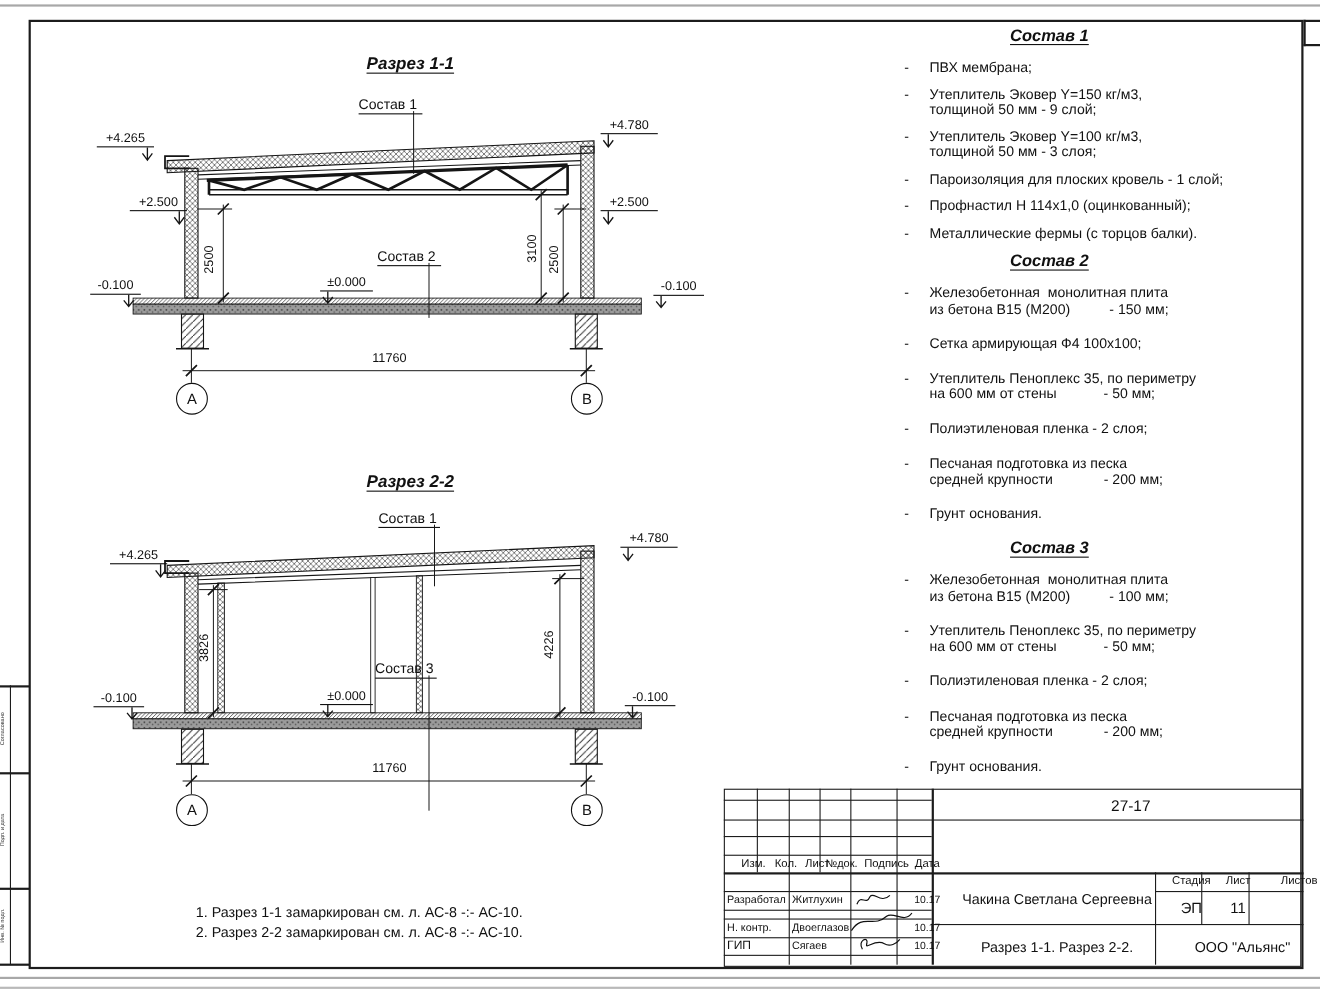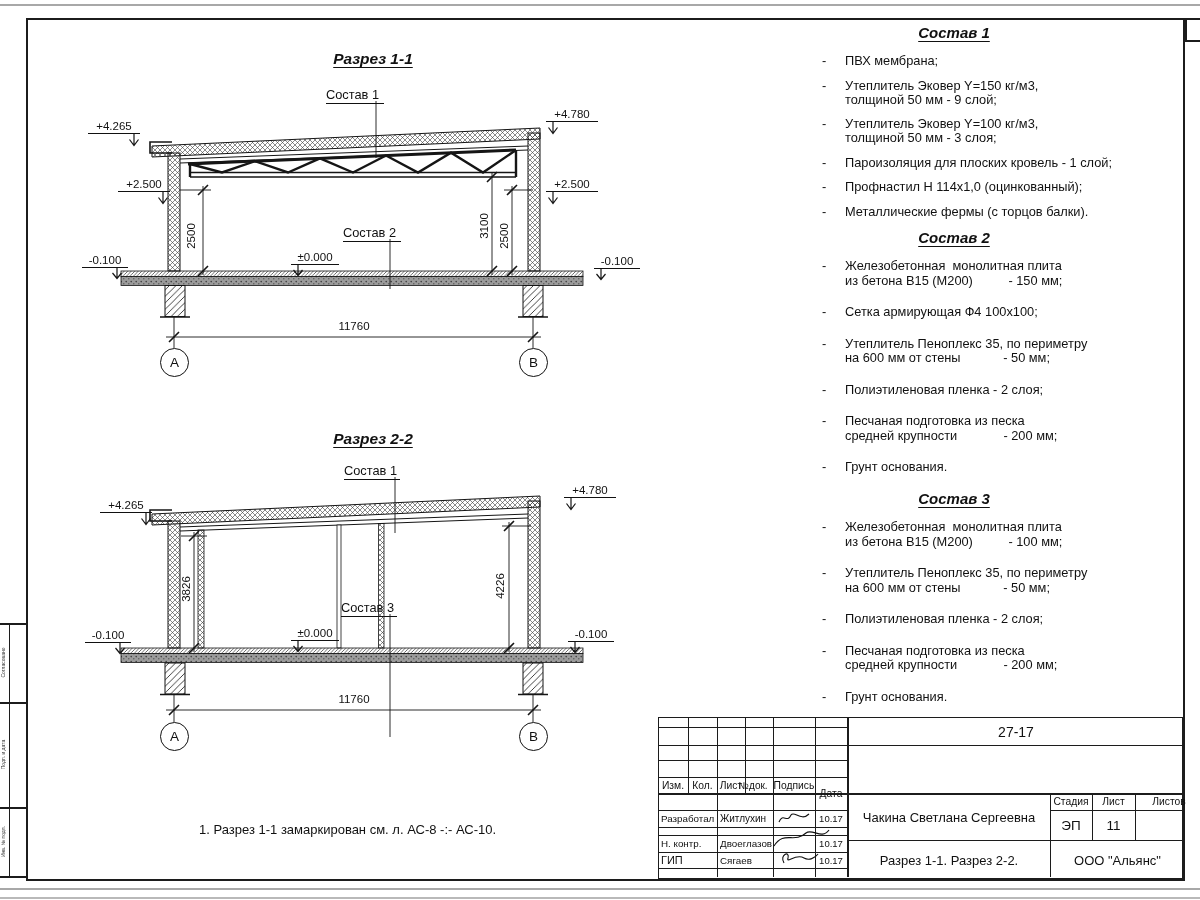--- a/index.html
+++ b/index.html
@@ -7,28 +7,28 @@
   #canvas {position:relative; width:1200px; height:900px; background:#ffffff; overflow:hidden;}
   .ln {position:absolute; background:#1c1c1c;}
   .gln {position:absolute; background:#a8a8a8;}
   .frame {position:absolute; border:2px solid #1c1c1c; background:transparent;}
   .sec-title {position:absolute; font-size:15.5px; font-weight:600; font-style:italic; text-align:center; text-decoration:underline; text-underline-offset:3px; white-space:pre;}
   .callout {position:absolute; font-size:12.8px; border-bottom:1.2px solid #111; padding:0 3px 1px 0; white-space:pre;}
   .elev {position:absolute; font-size:11.5px; border-bottom:1.4px solid #111; text-align:center; white-space:pre; padding-bottom:1px;}
   .vdim {position:absolute; width:60px; font-size:11.5px; text-align:center; transform:rotate(-90deg); white-space:pre;}
   .hdim {position:absolute; font-size:11.5px; text-align:center; white-space:pre;}
   .axis {position:absolute; width:27px; height:27px; border:1.4px solid #111; border-radius:50%; font-size:13.5px; line-height:27px; text-align:center; background:#fff;}
-  .note {position:absolute; font-size:13px; line-height:18px; white-space:pre;margin-left:21px;}
+  .note {position:absolute; font-size:13px; line-height:18px; white-space:pre;}
   .comp-block {position:absolute; left:800px; width:308px;}
   .comp-title {font-style:italic; font-weight:bold; font-size:15px; text-align:center; text-decoration:underline; text-underline-offset:3px; margin:0 0 13px 0;}
   .comp-item {display:flex; font-size:12.8px; line-height:14px; white-space:pre;}
   .tight .comp-item {margin-bottom:10.5px; line-height:14px;}
   .loose .comp-item {margin-bottom:17px; line-height:14.5px;}
   .comp-item .dash {width:23px; padding-left:22px; flex:0 0 auto;}
-  .tb-text {position:absolute; display:flex; align-items:center; justify-content:center; text-align:center; white-space:pre-line;}
+  .tb-text {position:absolute; display:flex; align-items:center; justify-content:center; text-align:center; white-space:pre-line;padding-left:12px;}
   .side-label {position:absolute; font-size:5px; color:#333; text-align:center; transform:rotate(-90deg); white-space:pre;}
   .sig {position:absolute;}
 </style>
 </head>
 <body>
 
 <div id="canvas">
 
   <div class="gln" style="left:0;top:4px;width:1200px;height:2px"></div>
   <div class="frame" style="left:26px;top:18px;width:1155px;height:859px"></div>
@@ -153,20 +153,21 @@
   <div class="elev" style="left:85px;top:629px;width:46px">-0.100</div>
   <div class="elev" style="left:568px;top:628px;width:46px">-0.100</div>
   <div class="elev" style="left:291px;top:627px;width:48px">±0.000</div>
   <div class="vdim" style="left:156px;top:583px">3826</div>
   <div class="vdim" style="left:470px;top:580px">4226</div>
   <div class="hdim" style="left:314px;top:693px;width:80px">11760</div>
   <div class="axis" style="left:160px;top:722px">А</div>
   <div class="axis" style="left:519px;top:722px">В</div>
 
   <div class="note" style="left:178px;top:821px">1. Разрез 1-1 замаркирован см. л. АС-8 -:- АС-10.</div>
+  <div class="note" style="left:178px;top:839px">2. Разрез 2-2 замаркирован см. л. АС-8 -:- АС-10.</div>
 
   <div class="comp-block tight" style="top:24px">
       <div class="comp-title">Состав 1</div>
       <div class="comp-item"><span class="dash">-</span><div><div>ПВХ мембрана;</div></div></div>
       <div class="comp-item"><span class="dash">-</span><div><div>Утеплитель Эковер Y=150 кг/м3,</div><div>толщиной 50 мм - 9 слой;</div></div></div>
       <div class="comp-item"><span class="dash">-</span><div><div>Утеплитель Эковер Y=100 кг/м3,</div><div>толщиной 50 мм - 3 слоя;</div></div></div>
       <div class="comp-item"><span class="dash">-</span><div><div>Пароизоляция для плоских кровель - 1 слой;</div></div></div>
       <div class="comp-item"><span class="dash">-</span><div><div>Профнастил Н 114х1,0 (оцинкованный);</div></div></div>
       <div class="comp-item"><span class="dash">-</span><div><div>Металлические фермы (с торцов балки).</div></div></div>
     </div>
@@ -212,21 +213,21 @@
   <div class="ln" style="left:658px;top:852px;width:189px;height:1.4px"></div>
   <div class="ln" style="left:658px;top:868px;width:189px;height:1.4px"></div>
   <div class="ln" style="left:847px;top:840px;width:338px;height:1.4px"></div>
 
   <div class="tb-text" style="left:847px;top:718px;width:338px;height:27px;font-size:14px">27-17</div>
   <div class="tb-text" style="left:658px;top:777px;width:30px;height:16px;font-size:10.3px">Изм.</div>
   <div class="tb-text" style="left:688px;top:777px;width:29px;height:16px;font-size:10.3px">Кол.</div>
   <div class="tb-text" style="left:717px;top:777px;width:28px;height:16px;font-size:10.3px">Лист</div>
   <div class="tb-text" style="left:745px;top:777px;width:16px;height:16px;font-size:10px">№док.</div>
   <div class="tb-text" style="left:773px;top:777px;width:42px;height:16px;font-size:10.3px">Подпись</div>
-  <div class="tb-text" style="left:815px;top:777px;width:32px;height:32px;font-size:10.3px">Дата</div>
+  <div class="tb-text" style="left:815px;top:777px;width:32px;height:16px;font-size:10.3px">Дата</div>
 
   <div class="tb-text" style="left:659px;top:810px;width:57px;height:17px;font-size:9.8px;justify-content:flex-start;padding-left:2px">Разработал</div>
   <div class="tb-text" style="left:718px;top:810px;width:54px;height:17px;font-size:10px;justify-content:flex-start;padding-left:2px">Житлухин</div>
   <div class="tb-text" style="left:816px;top:810px;width:30px;height:17px;font-size:9.5px">10.17</div>
   <div class="tb-text" style="left:659px;top:835px;width:57px;height:17px;font-size:9.8px;justify-content:flex-start;padding-left:2px">Н. контр.</div>
   <div class="tb-text" style="left:718px;top:835px;width:54px;height:17px;font-size:9.8px;justify-content:flex-start;padding-left:2px">Двоеглазов</div>
   <div class="tb-text" style="left:816px;top:836px;width:30px;height:15px;font-size:9.5px">10.17</div>
   <div class="tb-text" style="left:659px;top:852px;width:57px;height:16px;font-size:11px;justify-content:flex-start;padding-left:2px">ГИП</div>
   <div class="tb-text" style="left:718px;top:852px;width:54px;height:16px;font-size:9.8px;justify-content:flex-start;padding-left:2px">Сягаев</div>
   <div class="tb-text" style="left:816px;top:853px;width:30px;height:15px;font-size:9.5px">10.17</div>

